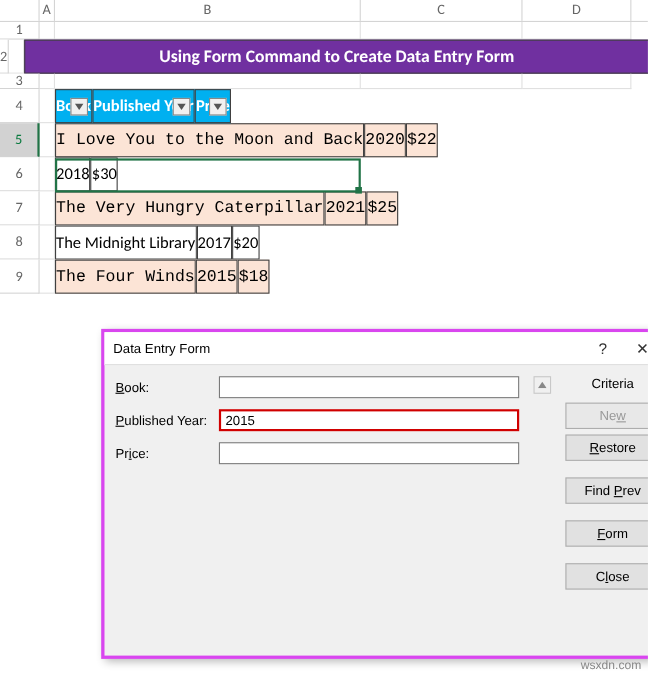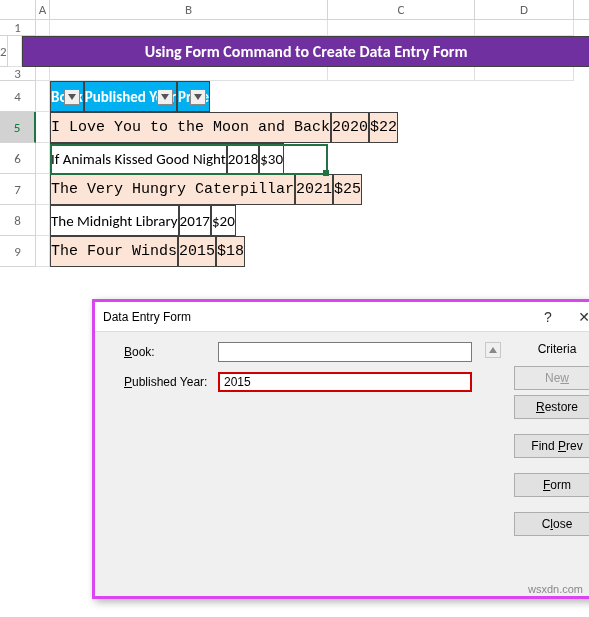--- a/index.html
+++ b/index.html
@@ -45,39 +45,39 @@
     .sel-box { position: absolute; left: 50px; top: 144px; width: 278px; height: 31px; border: 2px solid #217346; pointer-events: none; }
     .sel-handle { position: absolute; right: -3px; bottom: -3px; width: 6px; height: 6px; background: #217346; }
     
     
     .dialog { position: absolute; left: 92px; top: 299px; width: 521px; height: 300px; background: #f0f0f0; border: 3px solid #d946ef; box-shadow: 3px 3px 8px rgba(0,0,0,0.3); font-family: "Segoe UI", Arial, sans-serif; font-size: 12px; }
     .dlg-title { height: 30px; background: #fff; display: flex; align-items: center; padding: 0 8px; border-bottom: 1px solid #ddd; }
     .dlg-title span { flex: 1; }
     .dlg-title .help, .dlg-title .close { width: 36px; height: 28px; display: flex; align-items: center; justify-content: center; cursor: pointer; font-size: 14px; color: #333; }
     
     .dlg-body { display: flex; padding: 10px 10px; gap: 12px; }
-    .dlg-fields { flex: 1; margin-left: 19px; }
+    .dlg-fields { flex: 1; }
     .fld { display: flex; align-items: center; margin-bottom: 10px; gap: 6px; }
     .fld label { width: 88px; text-align: left; }
     .fld label u { text-decoration: underline; }
     .fld input { flex: 1; height: 20px; border: 1px solid #7a7a7a; background: #fff; padding: 0 4px; font-size: 12px; font-family: inherit; }
     .fld input.hl { border: 2px solid #d00000; }
     
     .dlg-scroll { width: 18px; display: flex; flex-direction: column; align-items: center; }
     .scroll-btn { width: 16px; height: 16px; background: #f0f0f0; border: 1px solid #c8c8c8; display: flex; align-items: center; justify-content: center; cursor: pointer; }
     .scroll-track { flex: 1; width: 16px; }
     
     .dlg-buttons { width: 86px; display: flex; flex-direction: column; }
     .dlg-buttons .crit { text-align: center; margin-bottom: 8px; height: 16px; }
     .dlg-buttons button { height: 24px; margin-bottom: 5px; background: #e1e1e1; border: 1px solid #adadad; cursor: pointer; font-size: 12px; font-family: inherit; }
     .dlg-buttons button:disabled { color: #999; background: #e8e8e8; }
     .dlg-buttons button u { text-decoration: underline; }
     .dlg-buttons .gap { height: 10px; }
     
-    .watermark { position: absolute; right: 6px; bottom: 22px; font-size: 11px; color: #888; font-family: Arial; }
+    .watermark { position: absolute; right: 6px; bottom: 6px; font-size: 11px; color: #888; font-family: Arial; }
   </style>
 </head>
 <body>
 
 <div class="col-headers">
   <div class="col-h rowh"></div>
   <div class="col-h a">A</div>
   <div class="col-h b">B</div>
   <div class="col-h c">C</div>
   <div class="col-h d">D</div>
@@ -151,21 +151,20 @@
       <div class="td b odd">I Love You to the Moon and Back</div>
       <div class="td c odd">2020</div>
       <div class="td d odd">$22</div>
     </div>
   </div>
 
   <div class="row">
     <div class="row-h">6</div>
     <div class="cells">
       <div class="cell a"></div>
-      <div class="td b even">If Animals Kissed Good Night</div>
       <div class="td c even">2018</div>
       <div class="td d even">$30</div>
     </div>
   </div>
 
   <div class="row">
     <div class="row-h">7</div>
     <div class="cells">
       <div class="cell a"></div>
       <div class="td b odd">The Very Hungry Caterpillar</div>
@@ -207,20 +206,24 @@
   </div>
   <div class="dlg-body">
     <div class="dlg-fields">
       <div class="fld">
         <label><u>B</u><span>ook:</span></label>
         <input type="text" value="" style="">
       </div>
       <div class="fld">
         <label><u>P</u><span>ublished Year:</span></label>
         <input type="text" class="hl" value="2015" style="">
+      </div>
+      <div class="fld">
+        <label><span>Pr</span><u>i</u><span>ce:</span></label>
+        <input type="text" value="" style="">
       </div>
     </div>
     <div class="dlg-scroll">
       <div class="scroll-btn">
           <svg width="8" height="6" viewBox="0 0 8 6">
             <path d="M4 0 L8 6 L0 6 Z" fill="#888"></path>
           </svg>
         </div>
       <div class="scroll-track"></div>
     </div>

